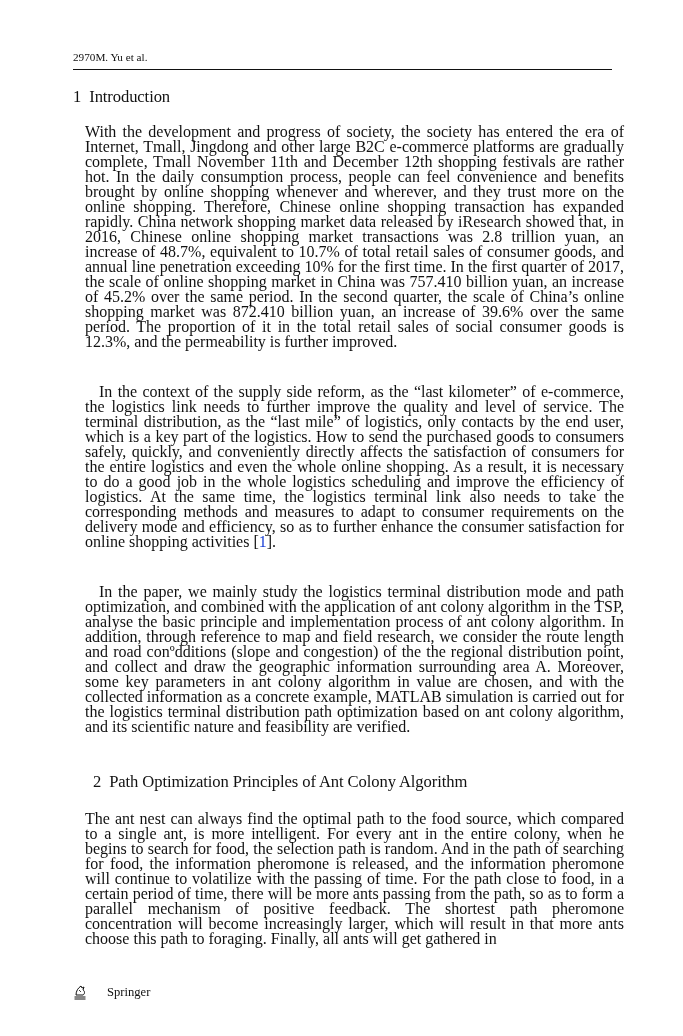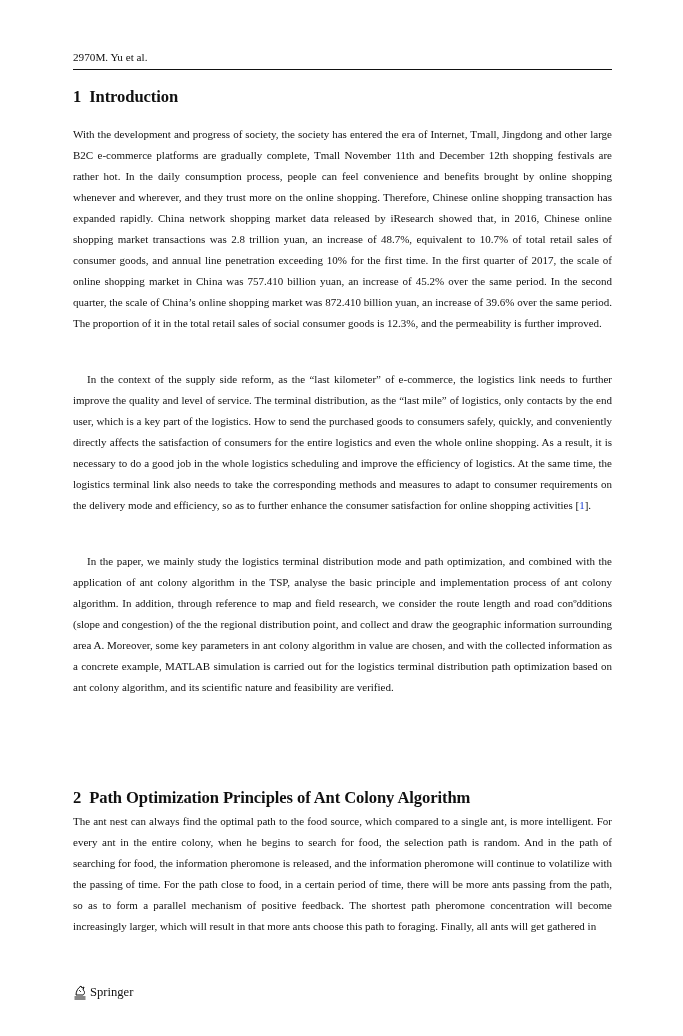--- a/index.html
+++ b/index.html
@@ -9,38 +9,38 @@
     color: #111111;
   }
   .page { position: absolute; left: 73px; top: 0; width: 539px; }
   .running-head {
     position: absolute; top: 51px; left: 0; width: 539px;
     font-size: 11.2px; display: flex; 
   }
   .rule { position: absolute; top: 69px; left: 0; width: 539px; height: 0; border-top: 1.6px solid #111; }
   h2 {
     position: absolute; left: 0; margin: 0;
-    font-size: 16.6px; font-weight: bold; letter-spacing: -0.1px;
+    font-size: 16.6px; font-weight: normal; letter-spacing: -0.1px;
   }
   h2 .num { margin-right: 8px; }
   #sec1 { top: 87px; }
-  #sec2 { top: 788px; }
+  #sec2 { top: 772px; margin-left: 20px; }
   .body-text {
-    position: absolute; left: 0; width: 539px;
-    font-size: 11px; line-height: 21px;
+    position: absolute; left: 12px; width: 539px;
+    font-size: 16px; line-height: 15px;
     text-align: justify; hyphens: manual;
   }
   .body-text p { margin: 0; }
   .body-text p.indent { text-indent: 14px; margin-top: 35px; }
   #sec1-body { top: 124px; }
   #sec2-body { top: 811px; }
   .cite { color: #1a3fd6; }
   .footer {
     position: absolute; top: 984px; left: 0;
-    font-size: 12.6px; display: flex; align-items: center; gap: 3px;
+    font-size: 12.6px; display: flex; align-items: center; gap: 20px;
   }
   .springer-icon { width: 14px; height: 16px; display: inline-block; }
 </style>
 </head>
 <body>
 
 <div class="page">
 
   <div class="running-head">
     <span>2970</span>

